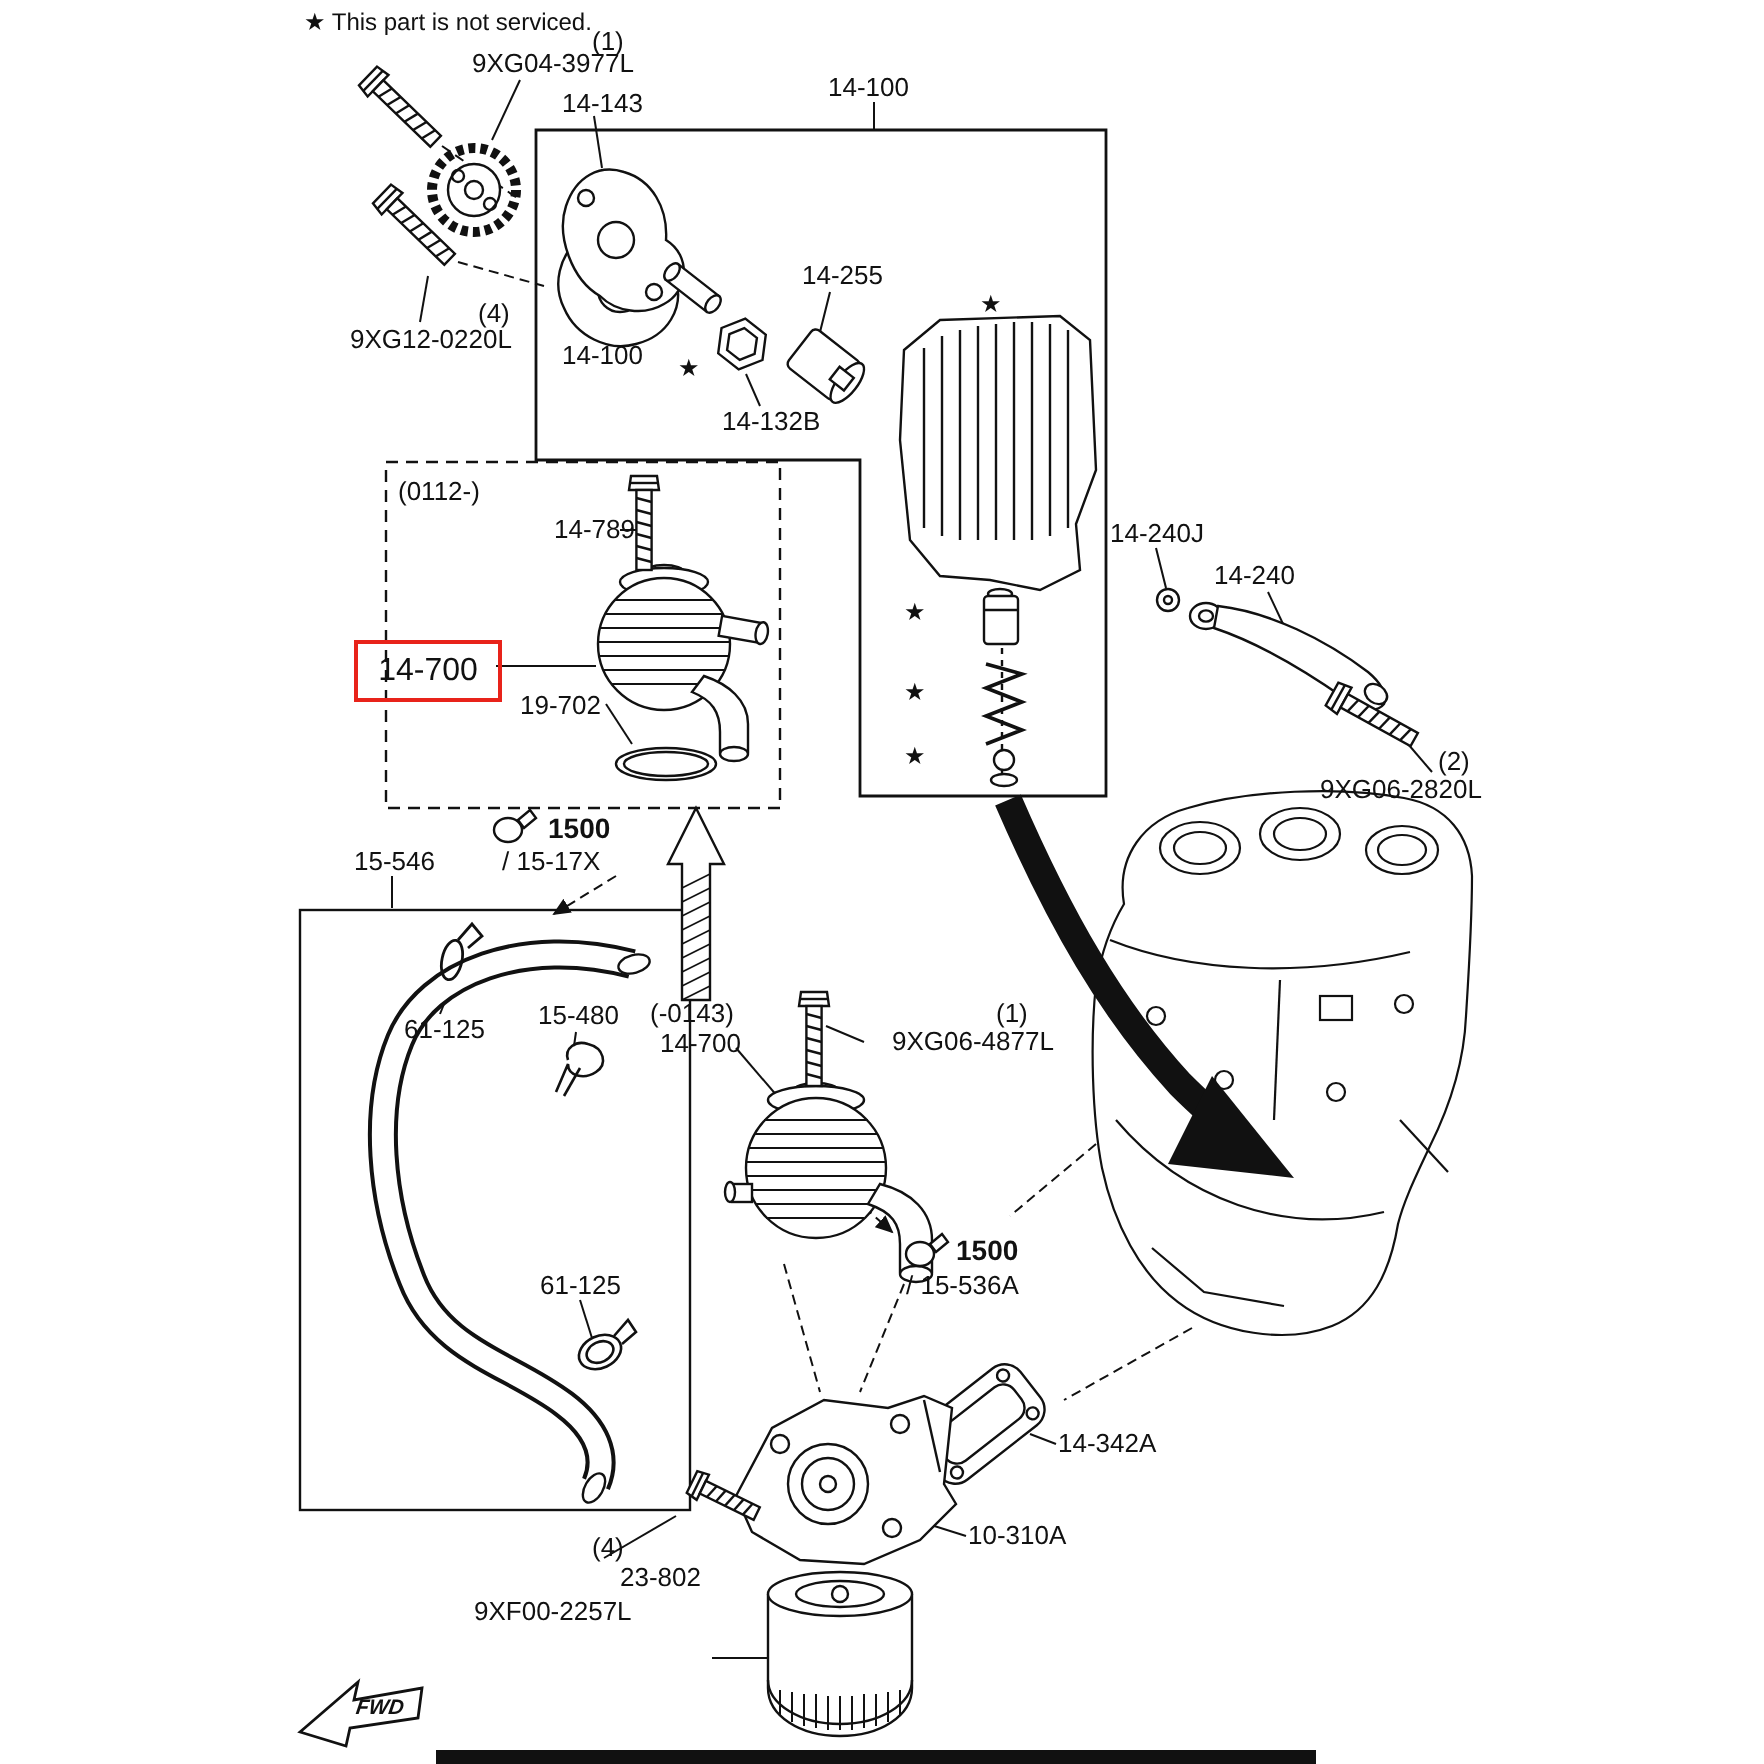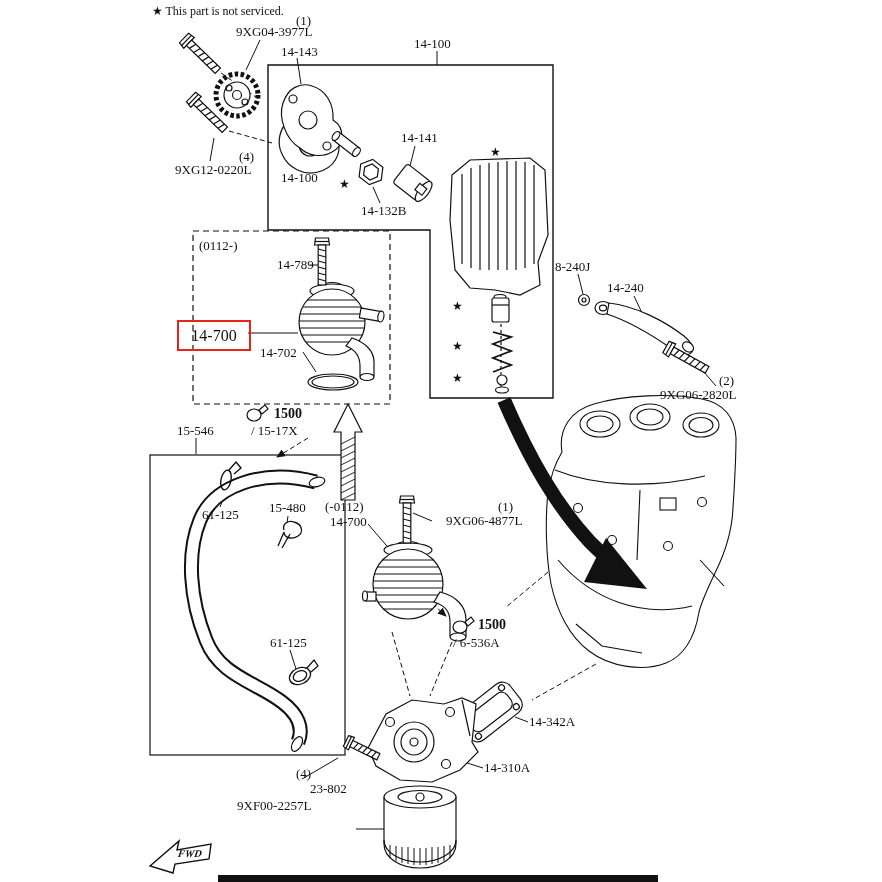--- a/index.html
+++ b/index.html
@@ -1,17 +1,17 @@
 <!DOCTYPE html>
 <html><head>
 <meta charset="utf-8">
 <style>
   html,body{margin:0;padding:0;background:#ffffff}
   .stage{position:relative;width:882px;height:882px;background:#fff;overflow:hidden;
-         font-family:Liberation Serif, serif;color:#111}
+         font-family:Liberation Sans, sans-serif;color:#111}
   svg.art{position:absolute;left:0;top:0;display:block}
   .lbl{position:absolute;font-size:13px;line-height:14px;white-space:nowrap;color:#111}
   .lbl.sm{font-size:12px}
   .lbl.big{font-size:14px;font-weight:bold}
   .star{position:absolute;font-size:12px;line-height:12px;color:#111}
   .hl{position:absolute;border:2.5px solid #e8231a;display:flex;align-items:center;justify-content:center}
   .fwd{position:absolute;font-size:10.5px;font-weight:bold;font-style:italic;transform:skewX(-8deg)}
 </style>
 </head>
 <body>
@@ -319,55 +319,55 @@
 
   <rect x="218" y="875" width="440" height="7" fill="#111"></rect>
 </svg>
 
 <div class="lbl sm" style="left:152px;top:4px">★ This part is not serviced.</div>
 
 <div class="lbl" style="left:296px;top:14px">(1)</div>
 <div class="lbl" style="left:236px;top:25px">9XG04-3977L</div>
 <div class="lbl" style="left:281px;top:45px">14-143</div>
 <div class="lbl" style="left:414px;top:37px">14-100</div>
-<div class="lbl" style="left:401px;top:131px">14-141</div>
+<div class="lbl" style="left:401px;top:131px">14-255</div>
 <div class="lbl" style="left:281px;top:171px">14-100</div>
 <div class="lbl" style="left:361px;top:204px">14-132B</div>
 <div class="lbl" style="left:239px;top:150px">(4)</div>
 <div class="lbl" style="left:175px;top:163px">9XG12-0220L</div>
 
 <div class="lbl" style="left:199px;top:239px">(0112-)</div>
 <div class="lbl" style="left:277px;top:258px">14-789</div>
 
 <div class="hl" style="left:177px;top:320px;width:70px;height:27px">
   <span>14-700</span>
 </div>
 
-<div class="lbl" style="left:260px;top:346px">14-702</div>
-<div class="lbl" style="left:555px;top:260px">8-240J</div>
+<div class="lbl" style="left:260px;top:346px">19-702</div>
+<div class="lbl" style="left:555px;top:260px">14-240J</div>
 <div class="lbl" style="left:607px;top:281px">14-240</div>
 <div class="lbl" style="left:719px;top:374px">(2)</div>
 <div class="lbl" style="left:660px;top:388px">9XG06-2820L</div>
 
 <div class="lbl big" style="left:274px;top:407px">1500</div>
 <div class="lbl" style="left:251px;top:424px">/ 15-17X</div>
 <div class="lbl" style="left:177px;top:424px">15-546</div>
 <div class="lbl" style="left:202px;top:508px">61-125</div>
 <div class="lbl" style="left:269px;top:501px">15-480</div>
 
-<div class="lbl" style="left:325px;top:500px">(-0112)</div>
+<div class="lbl" style="left:325px;top:500px">(-0143)</div>
 <div class="lbl" style="left:330px;top:515px">14-700</div>
 <div class="lbl" style="left:498px;top:500px">(1)</div>
 <div class="lbl" style="left:446px;top:514px">9XG06-4877L</div>
 
 <div class="lbl big" style="left:478px;top:618px">1500</div>
-<div class="lbl" style="left:453px;top:636px">/ 6-536A</div>
+<div class="lbl" style="left:453px;top:636px">/ 15-536A</div>
 <div class="lbl" style="left:270px;top:636px">61-125</div>
 <div class="lbl" style="left:529px;top:715px">14-342A</div>
-<div class="lbl" style="left:484px;top:761px">14-310A</div>
+<div class="lbl" style="left:484px;top:761px">10-310A</div>
 <div class="lbl" style="left:296px;top:767px">(4)</div>
 <div class="lbl" style="left:237px;top:799px">9XF00-2257L</div>
 <div class="lbl" style="left:310px;top:782px">23-802</div>
 
 <div class="fwd" style="left:178px;top:848px">FWD</div>
 
 <div class="star" style="left:339px;top:178px">★</div>
 <div class="star" style="left:490px;top:146px">★</div>
 <div class="star" style="left:452px;top:300px">★</div>
 <div class="star" style="left:452px;top:340px">★</div>

